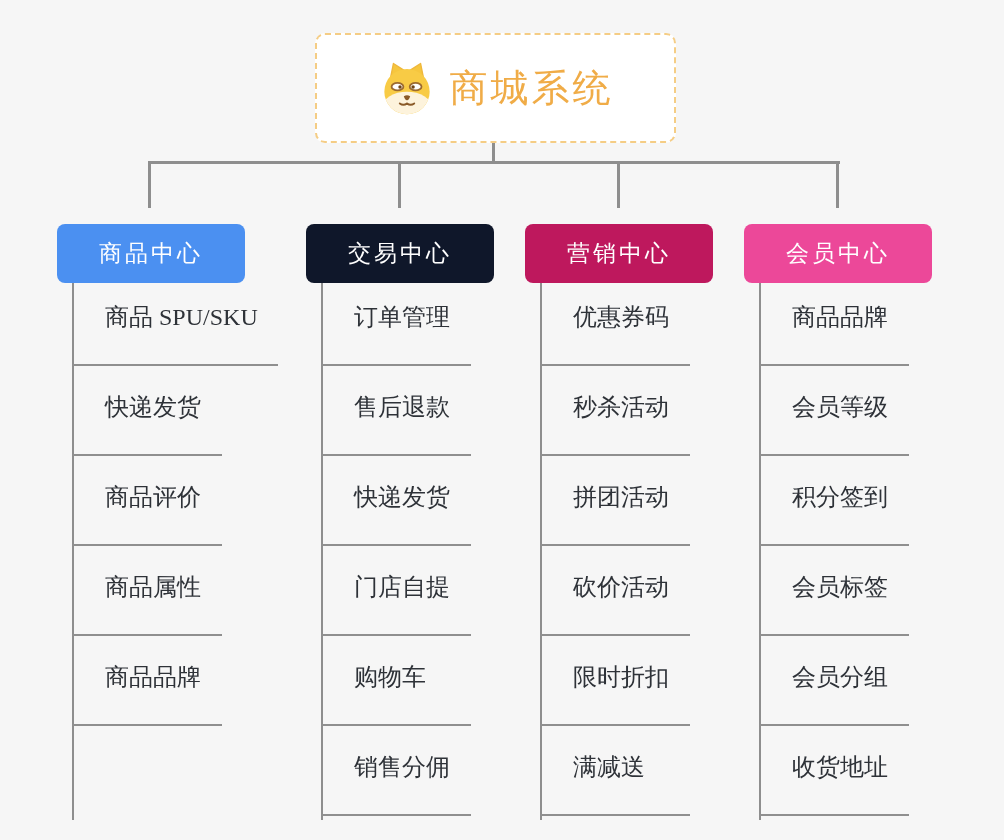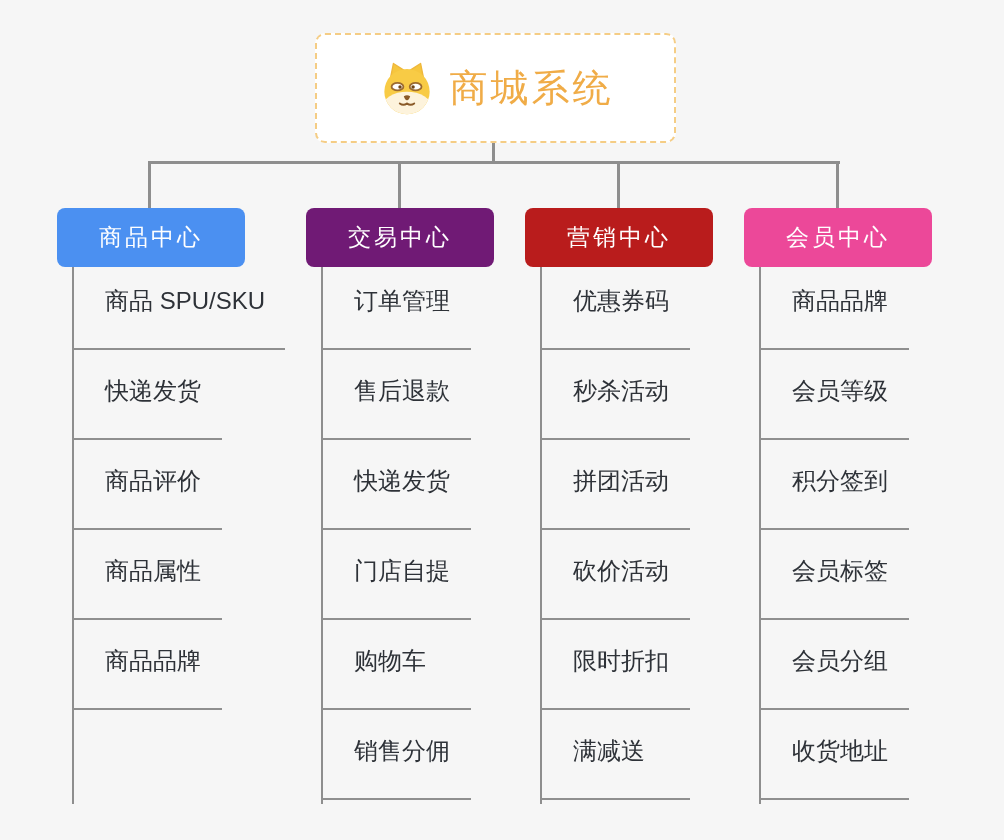--- a/index.html
+++ b/index.html
@@ -47,23 +47,24 @@
   .bus      { left: 148px; top: 161px; width: 692px; height: 3px; }
   .drop     { top: 161px; width: 3px; height: 47px; }
   .drop-0 { left: 148px; }
   .drop-1 { left: 398px; }
   .drop-2 { left: 617px; }
   .drop-3 { left: 836px; }
 
   
   .branch {
     position: absolute;
-    top: 208px;
+    top: 224px;
     width: 260px;
     height: 612px;
+    font-family: Liberation Serif, serif;
   }
   .branch-0 { left: 57px; }
   .branch-1 { left: 306px; }
   .branch-2 { left: 525px; }
   .branch-3 { left: 744px; }
 
   .branch-header {
     position: absolute;
     left: 0;
     top: 0;
@@ -171,21 +172,21 @@
           <li class="child">
             <span>商品属性</span>
           </li>
           <li class="child">
             <span>商品品牌</span>
           </li>
         </ul>
     </div>
 
     <div class="branch branch-1">
-      <div class="branch-header" style="background: #701a75; text-align: center;">
+      <div class="branch-header" style="background: #0f172a; text-align: center;">
         <span class="branch-label">交易中心</span>
       </div>
       <div class="branch-line"></div>
       <ul class="children">
           <li class="child">
             <span>订单管理</span>
           </li>
           <li class="child">
             <span>售后退款</span>
           </li>
@@ -198,21 +199,21 @@
           <li class="child">
             <span>购物车</span>
           </li>
           <li class="child">
             <span>销售分佣</span>
           </li>
         </ul>
     </div>
 
     <div class="branch branch-2">
-      <div class="branch-header" style="background: #b91c1c; justify-content: center;">
+      <div class="branch-header" style="background: #be185d; justify-content: center;">
         <span class="branch-label">营销中心</span>
       </div>
       <div class="branch-line"></div>
       <ul class="children">
           <li class="child">
             <span>优惠券码</span>
           </li>
           <li class="child">
             <span>秒杀活动</span>
           </li>

